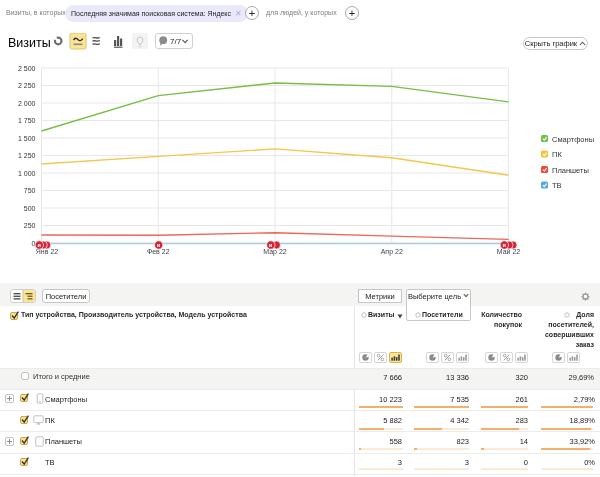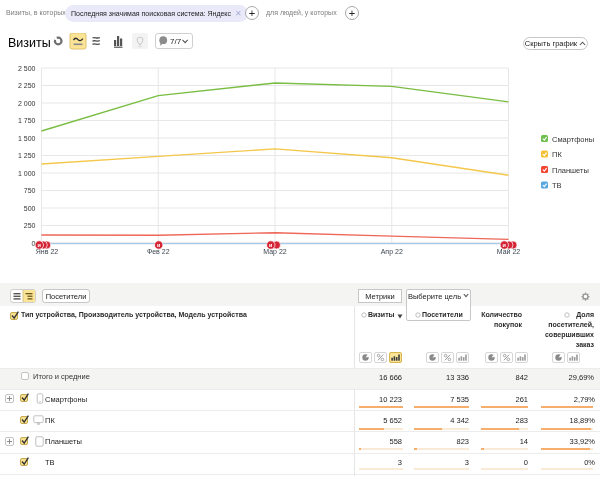--- a/index.html
+++ b/index.html
@@ -289,23 +289,23 @@
 
 <div class="abs" style="left:0;top:367.5px;width:600px;height:21px;background:#f4f4f2"></div>
 <div class="rowline" style="top:367.5px"></div>
 <div class="rowline" style="top:388.5px"></div>
 <div class="rowline" style="top:409.5px"></div>
 <div class="rowline" style="top:431px"></div>
 <div class="rowline" style="top:452.5px"></div>
 <div class="rowline" style="top:473.5px"></div>
 <div class="ckempty" style="left:21px;top:372px"></div>
 <div class="rowlabel" style="left:33px;top:372px;color:#333">Итого и средние</div>
-<div class="rownum" style="right:198px;top:372.5px">16 666</div>
+<div class="rownum" style="right:198px;top:372.5px">7 666</div>
 <div class="rownum" style="right:131px;top:372.5px">13 336</div>
-<div class="rownum" style="right:72px;top:372.5px">842</div>
+<div class="rownum" style="right:72px;top:372.5px">320</div>
 <div class="rownum" style="right:6px;top:372.5px">29,69%</div>
 <div class="expand" style="left:5px;top:394px"></div>
 <svg class="abs" style="left:5px;top:394px" width="9" height="9" viewBox="0 0 9 9">
       <path d="M2 4.5 h5 M4.5 2 v5" stroke="#8a8a8a" stroke-width="1"></path>
     </svg>
 <div class="ckyellow" style="left:20px;top:394px"></div>
 <svg class="abs" style="left:19px;top:391px" width="12" height="12" viewBox="0 0 12 12">
       <path d="M3 6.5 l2.2 2.6 l4.2 -6.5" stroke="#333" stroke-width="1.4" fill="none"></path>
     </svg>
 <svg class="abs" style="left:36px;top:393px" width="8" height="11" viewBox="0 0 8 11">
@@ -327,21 +327,21 @@
 <div class="fill" style="left:541px;top:406px;width:52px"></div>
 <div class="ckyellow" style="left:20px;top:415.5px"></div>
 <svg class="abs" style="left:19px;top:412.5px" width="12" height="12" viewBox="0 0 12 12">
       <path d="M3 6.5 l2.2 2.6 l4.2 -6.5" stroke="#333" stroke-width="1.4" fill="none"></path>
     </svg>
 <svg class="abs" style="left:33px;top:414.5px" width="11" height="11" viewBox="0 0 11 11">
       <rect x="0.8" y="0.8" width="9.4" height="6.8" rx="1" fill="none" stroke="#c0c0c0" stroke-width="1"></rect>
       <path d="M4 9.8 h3 l-0.5 -2.2 h-2 z" fill="#c0c0c0"></path>
     </svg>
 <div class="rowlabel" style="left:45px;top:416px">ПК</div>
-<div class="rownum" style="right:198px;top:416px">5 652</div>
+<div class="rownum" style="right:198px;top:416px">5 882</div>
 <div class="rownum" style="right:131px;top:416px">4 342</div>
 <div class="rownum" style="right:72px;top:416px">283</div>
 <div class="rownum" style="right:5px;top:416px">18,89%</div>
 <div class="track" style="left:358.5px;top:428px;width:44px"></div>
 <div class="fill" style="left:358.5px;top:428px;width:25.3px"></div>
 <div class="track" style="left:414px;top:428px;width:55px"></div>
 <div class="fill" style="left:414px;top:428px;width:28.0px"></div>
 <div class="track" style="left:481px;top:428px;width:47px"></div>
 <div class="fill" style="left:481px;top:428px;width:37.5px"></div>
 <div class="track" style="left:541px;top:428px;width:52px"></div>

